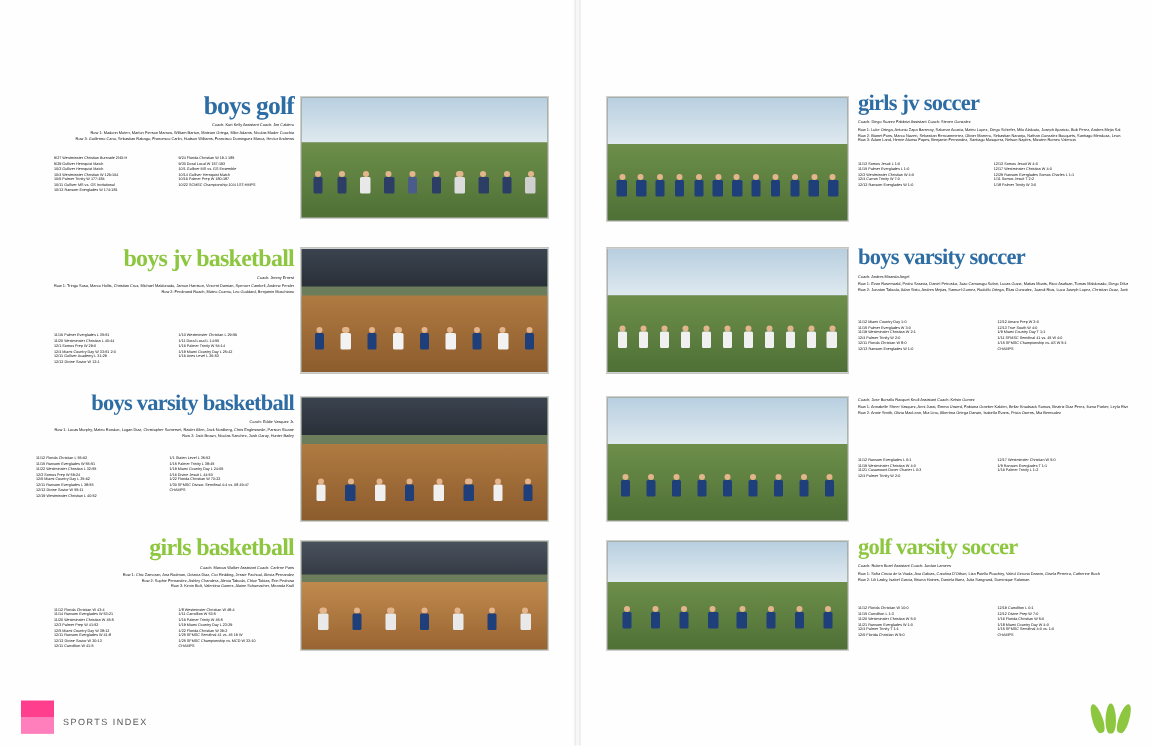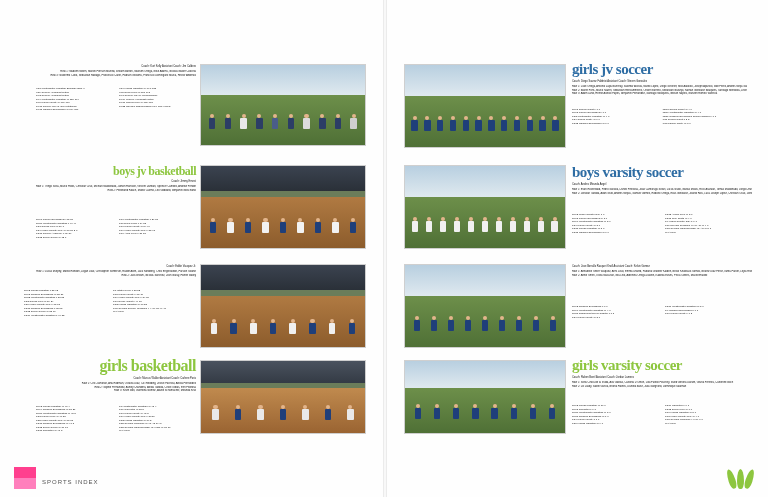--- a/index.html
+++ b/index.html
@@ -83,20 +83,21 @@
 
   .coach-line{font-size:2.6px;}
 </style>
 </head>
 <body>
 
 <div class="page">
   <div class="spread">
 
     <div class="section" style="left:36px;top:62px;width:160px;">
+      <div class="sect-title title-blue" style="font-size:17px;text-align:right;">boys golf</div>
       <div class="roster" style="margin-top:3px;text-align:right;">
         <div class="blk coach-line">Coach: Kurt Kelly  Assistant Coach: Jim Caldero</div>
         <div class="line">Row 1: Madonn Moten, Marlon Pierson Marrow, William Barton, Mateum Ortega, Mike Adams, Nicolas Mader Coochia</div>
         <div class="line">Row 3: Guillermo Cano, Sebastian Rabago, Francesco Carlin, Hudson Williams, Francisco Dominguez Marca, Hector Andrews</div>
       </div>
       <div class="cols" style="margin-top:10px;">
         <div class="col">
           <div class="line">9/27 Westminster Christian Burnside 2ND-H</div>
           <div class="line">9/29 Gulliver Hernquist Match</div>
           <div class="line">10/2 Gulliver Hernquist Match</div>
@@ -156,21 +157,21 @@
             <div class="body" style="background:#2c3e66;"></div>
           </div>
         <div class="p">
             <div class="head"></div>
             <div class="body" style="background:#cfcfcf;"></div>
           </div>
       </div>
     </div>
 
     <div class="section" style="left:36px;top:165px;width:160px;">
-      <div class="sect-title title-green" style="font-size:12px;text-align:right;">boys jv basketball</div>
+      <div class="sect-title title-green" style="font-size:16px;text-align:right;">boys jv basketball</div>
       <div class="roster" style="margin-top:3px;text-align:right;">
         <div class="blk coach-line">Coach: Jimmy Ernest</div>
         <div class="line">Row 1: Tringo Sosa, Marco Hollis, Christian Cruz, Michael Maldonado, Jamon Harrison, Vincent Damian, Spencer Cambell, Andrew Pender, James Lowell</div>
         <div class="line">Row 2: Ferdinand Roach, Mateo Cuzmo, Leo Goddard, Benjamin Moschiano</div>
       </div>
       <div class="cols" style="margin-top:26px;">
         <div class="col">
           <div class="line">11/16 Palmer Everglades L 35-51</div>
           <div class="line">11/20 Westminster Christian L 40-44</div>
           <div class="line">12/1 Somos Prep W 29-0</div>
@@ -224,20 +225,21 @@
             <div class="body" style="background:#f2f2f2;"></div>
           </div>
         <div class="p">
             <div class="head"></div>
             <div class="body" style="background:#1f3f7a;"></div>
           </div>
       </div>
     </div>
 
     <div class="section" style="left:24px;top:262px;width:172px;">
+      <div class="sect-title title-blue" style="font-size:15px;text-align:right;">boys varsity basketball</div>
       <div class="roster" style="margin-top:3px;text-align:right;">
         <div class="blk coach-line">Coach: Eddie Vasquez Jr.</div>
         <div class="line">Row 1: Lucas Murphy, Mateo Rondon, Logan Diaz, Christopher Somerset, Raider Allen, Jack Nordberg, Chris Engleswede, Parsion Sloane</div>
         <div class="line">Row 2: Jack Brown, Nicolas Sanchez, Josh Garay, Hunter Bailey</div>
       </div>
       <div class="cols" style="margin-top:12px;">
         <div class="col">
           <div class="line">11/12 Florida Christian L 55-62</div>
           <div class="line">11/15 Ransom Everglades W 55-51</div>
           <div class="line">11/22 Westminster Christian L 32-55</div>
@@ -615,21 +617,21 @@
             <div class="head"></div>
             <div class="body" style="background:#1f3f7a;"></div>
           </div>
         <div class="p">
             <div class="head"></div>
             <div class="body" style="background:#1f3f7a;"></div>
           </div>
       </div>
     </div>
     <div class="section" style="left:572px;top:358px;width:180px;">
-      <div class="sect-title title-green" style="font-size:15px;text-align:left;">girls varsity soccer</div>
+      <div class="sect-title title-green" style="font-size:15px;text-align:left;">golf varsity soccer</div>
       <div class="roster" style="margin-top:3px;">
         <div class="blk coach-line">Coach: Ruben Borel  Assistant Coach: Jordan Lamees</div>
         <div class="line">Row 1: Sofia Cincia de la Viuda, Ava Gabias, Carolina D'Othon, Liza Fuiello Fouchiry, Valed Gerona Darwin, Gisela Ferreira, Catherine Boch</div>
         <div class="line">Row 2: Lili Lasby, Isabel Garcia, Briona Haines, Daniela Baez, Julia Sangrund, Dominique Salaman</div>
       </div>
       <div class="cols" style="margin-top:16px;">
         <div class="col">
           <div class="line">11/12 Florida Christian W 10-0</div>
           <div class="line">11/15 Carrollton L 1-3</div>
           <div class="line">11/20 Westminster Christian W 5-0</div>

